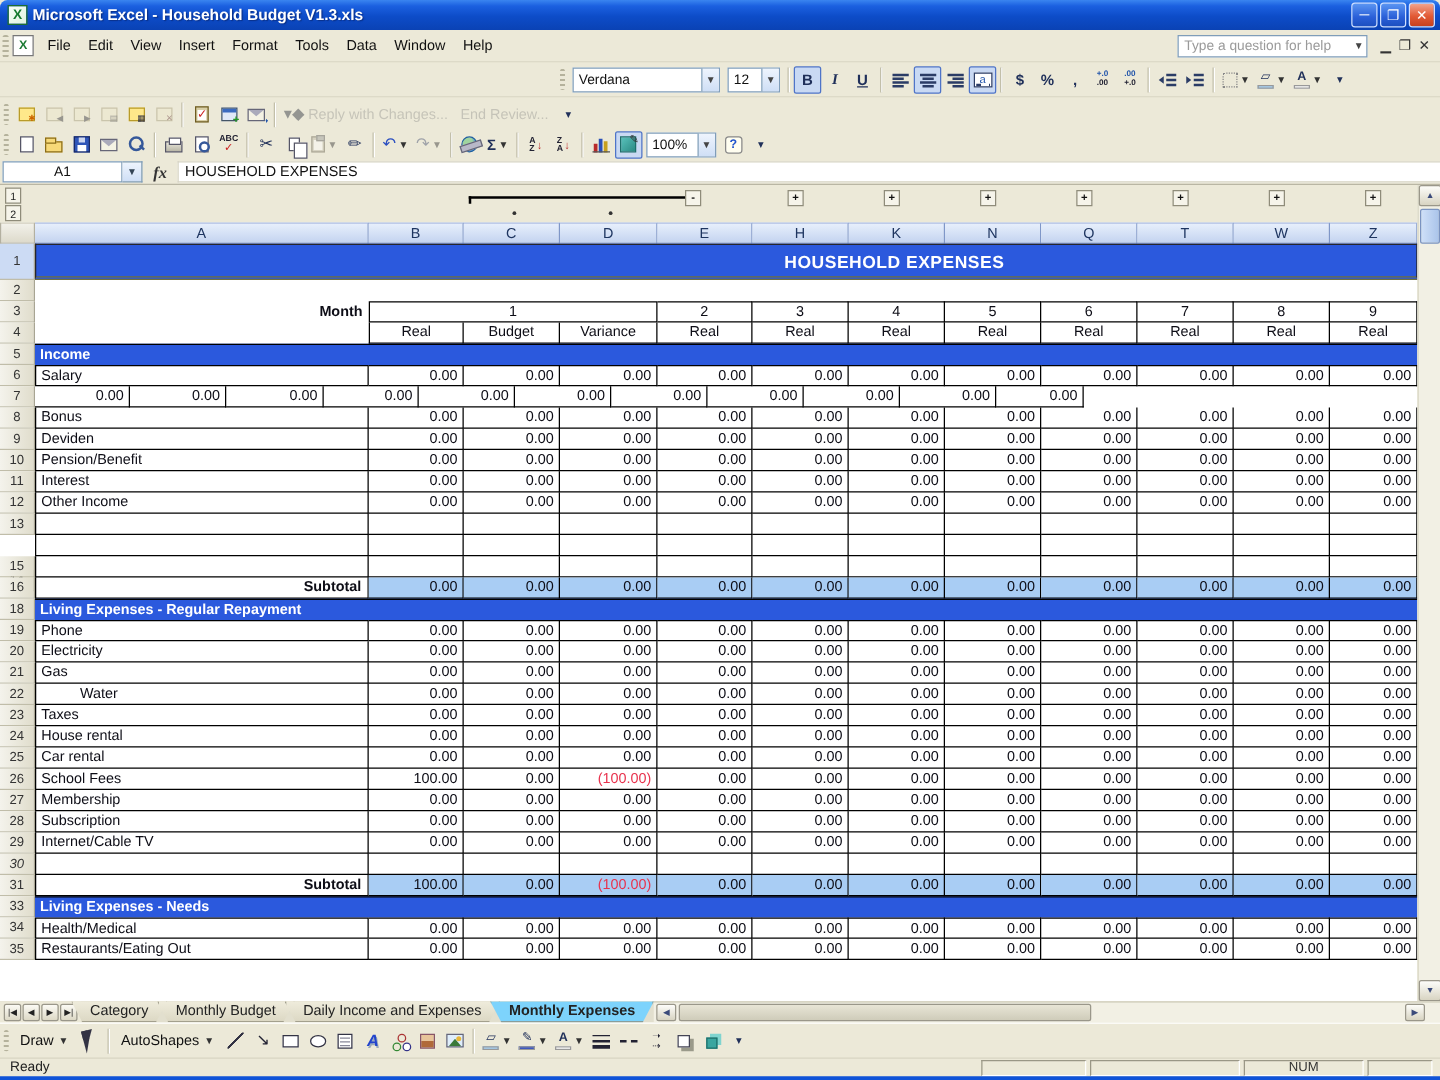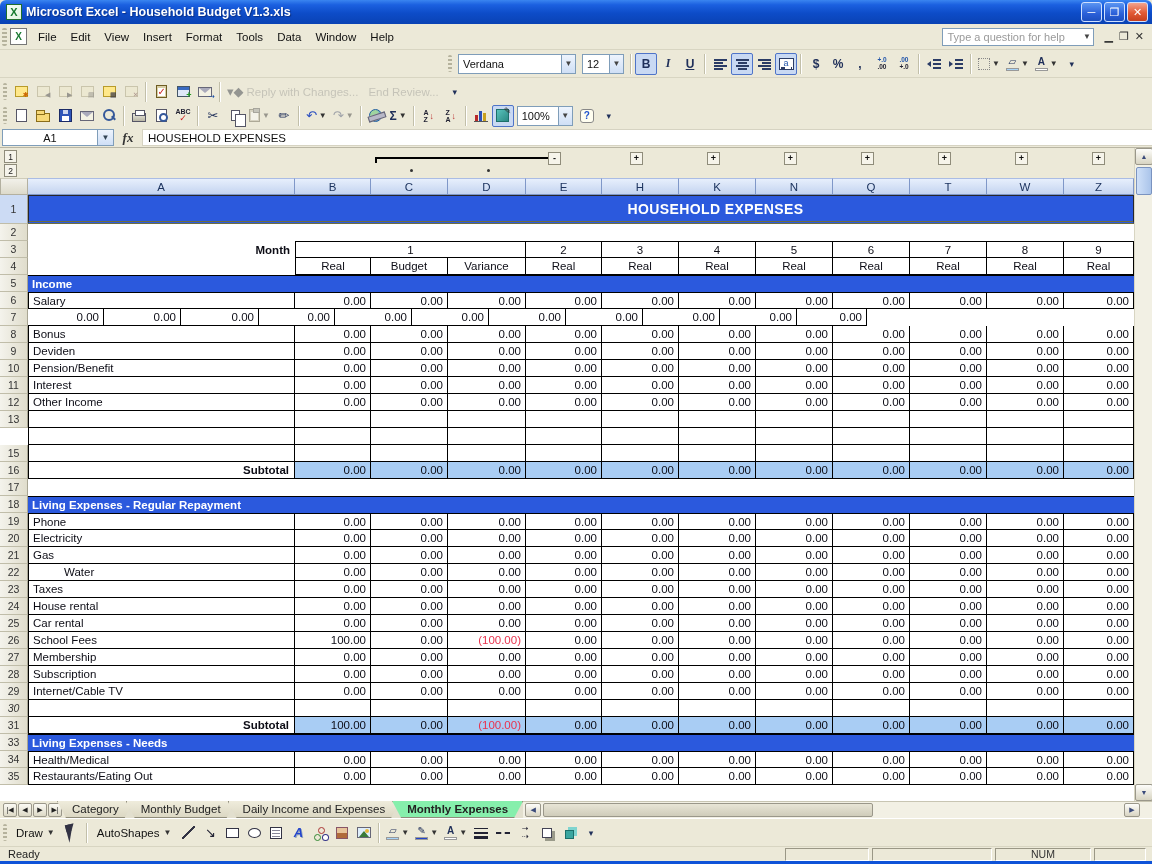--- a/index.html
+++ b/index.html
@@ -218,21 +218,21 @@
 
   
   #tabrow{position:absolute;left:0;top:801px;width:1152px;height:17px;background:#e2dfce;display:flex;align-items:stretch;overflow:hidden;}
   #tabnav{display:flex;align-items:center;gap:1px;padding:0 3px;background:#ece9d8;}
   .navbtn{width:14px;height:14px;display:flex;align-items:center;justify-content:center;font-size:7px;color:#222;
     background:linear-gradient(#fbfaf4,#ddd9c6);border:1px solid #9a978a;border-radius:2px;box-sizing:border-box;}
   #tabs{display:flex;align-items:stretch;}
   .tab{display:flex;align-items:center;padding:0 14px;margin-left:-8px;position:relative;
     background:linear-gradient(#efecdc,#dcd8c4);border:1px solid #8f8c7a;border-top:none;color:#222;
     clip-path:polygon(0 0,100% 0,calc(100% - 9px) 100%,9px 100%);font-size:11.5px;box-sizing:border-box;}
-  .tab.active{background:#86efac;font-weight:bold;z-index:5;text-align:right;}
+  .tab.active{background:#7dd3fc;font-weight:bold;z-index:5;text-align:right;}
   #hscroll{flex:1;position:relative;background:#f2f0e4;border-top:1px solid #c8c5b2;}
   .hbtn{position:absolute;top:1px;width:16px;height:14px;background:linear-gradient(#fdfdfa,#d8d4c2);
     border:1px solid #9a978a;border-radius:2px;display:flex;align-items:center;justify-content:center;
     font-size:7px;color:#3a4a7a;box-sizing:border-box;}
   #hthumb{position:absolute;top:1px;left:20px;width:330px;height:14px;background:linear-gradient(#e8e5d6,#cfccba);
     border:1px solid #9a978a;border-radius:2px;box-sizing:border-box;}
 
   
   #drawrow{position:absolute;left:0;top:818px;width:1152px;height:28px;background:#ece9d8;
     border-top:1px solid #fff;display:flex;align-items:center;box-sizing:border-box;}
@@ -753,24 +753,20 @@
           <div class="cell num bc subfill" style="width: 76px;">0.00</div>
           <div class="cell num bc subfill" style="width: 77px;">0.00</div>
           <div class="cell num bc subfill" style="width: 77px;">0.00</div>
           <div class="cell num bc subfill" style="width: 77px;">0.00</div>
           <div class="cell num bc subfill" style="width: 77px;">0.00</div>
           <div class="cell num bc subfill" style="width: 77px;">0.00</div>
           <div class="cell num bc subfill" style="width: 77px;">0.00</div>
           <div class="cell num bc subfill" style="width: 70px;">0.00</div>
         </div>
         <div class="grow" style="height: 17px;">
-          <div class="rh" style="height: 17px;">17</div>
-          <div class="cell " style="width: 1106px;"></div>
-        </div>
-        <div class="grow" style="height: 17px;">
           <div class="rh" style="height: 17px;">18</div>
           <div class="cell bannerbg lbl bt" style="width: 1106px;">Living Expenses - Regular Repayment</div>
         </div>
         <div class="grow" style="height: 17px;">
           <div class="rh" style="height: 17px;">19</div>
           <div class="cell lbl bc bl bt" style="width: 267px;">Phone</div>
           <div class="cell num bc bt" style="width: 76px;">0.00</div>
           <div class="cell num bc bt" style="width: 77px;">0.00</div>
           <div class="cell num bc bt" style="width: 78px;">0.00</div>
           <div class="cell num bc bt" style="width: 76px;">0.00</div>

